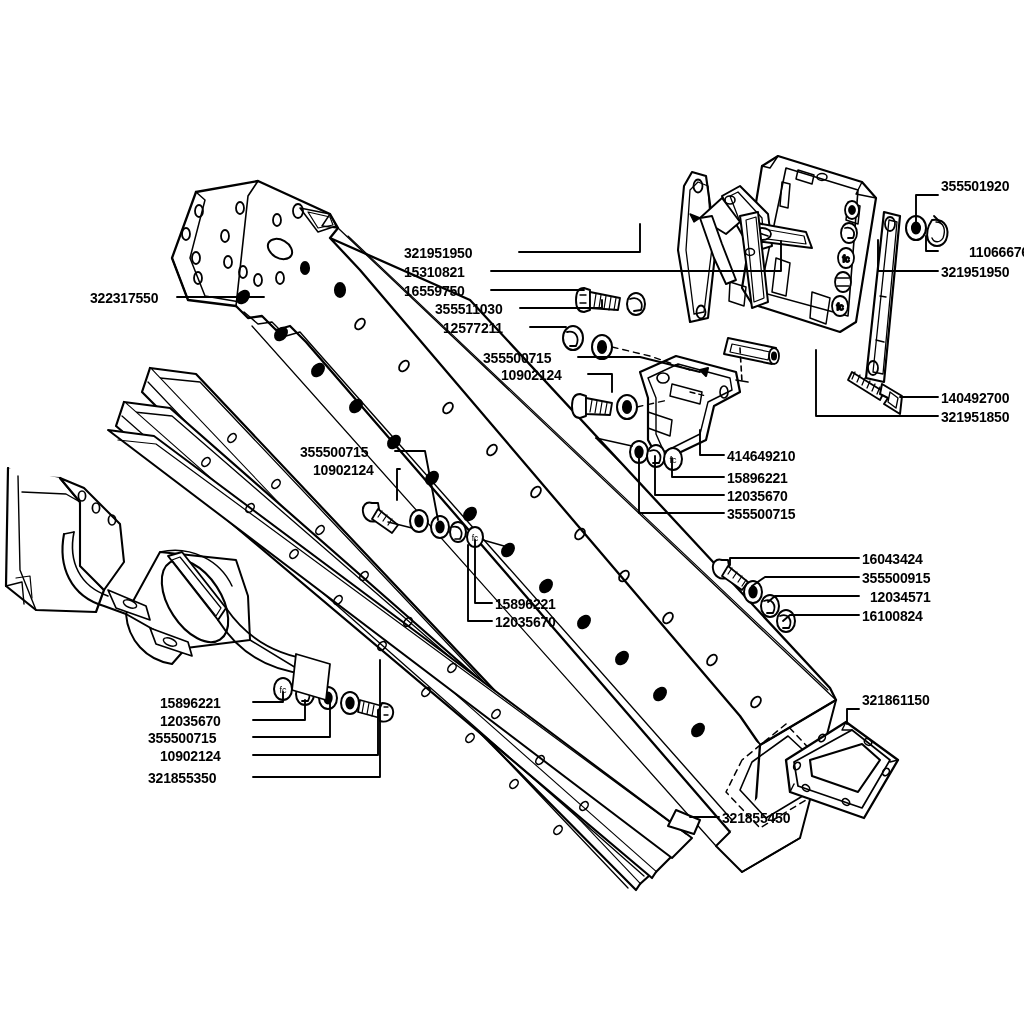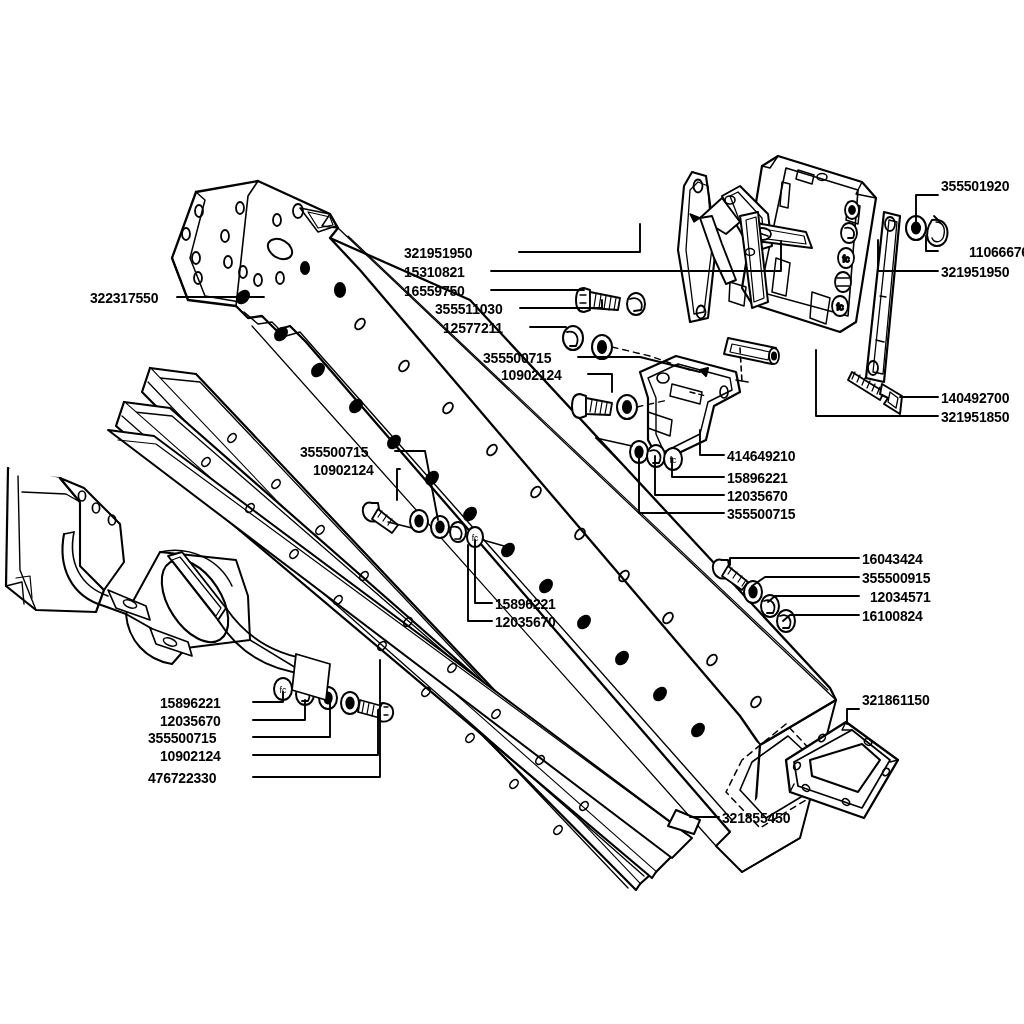--- a/index.html
+++ b/index.html
@@ -465,18 +465,18 @@
       <div class="lbl" style="left: 862px; top: 609px;">16100824</div>
       <div class="lbl" style="left: 90px; top: 291px;">322317550</div>
       <div class="lbl" style="left: 300px; top: 445px;">355500715</div>
       <div class="lbl" style="left: 313px; top: 463px;">10902124</div>
       <div class="lbl" style="left: 495px; top: 597px;">15896221</div>
       <div class="lbl" style="left: 495px; top: 615px;">12035670</div>
       <div class="lbl" style="left: 160px; top: 696px;">15896221</div>
       <div class="lbl" style="left: 160px; top: 714px;">12035670</div>
       <div class="lbl" style="left: 148px; top: 731px;">355500715</div>
       <div class="lbl" style="left: 160px; top: 749px;">10902124</div>
-      <div class="lbl" style="left: 148px; top: 771px;">476722330</div>
+      <div class="lbl" style="left: 148px; top: 771px;">321855350</div>
       <div class="lbl" style="left: 862px; top: 693px;">321861150</div>
       <div class="lbl" style="left: 722px; top: 811px;">321855450</div>
     </div>
 
 </div>
 
 </body></html>

